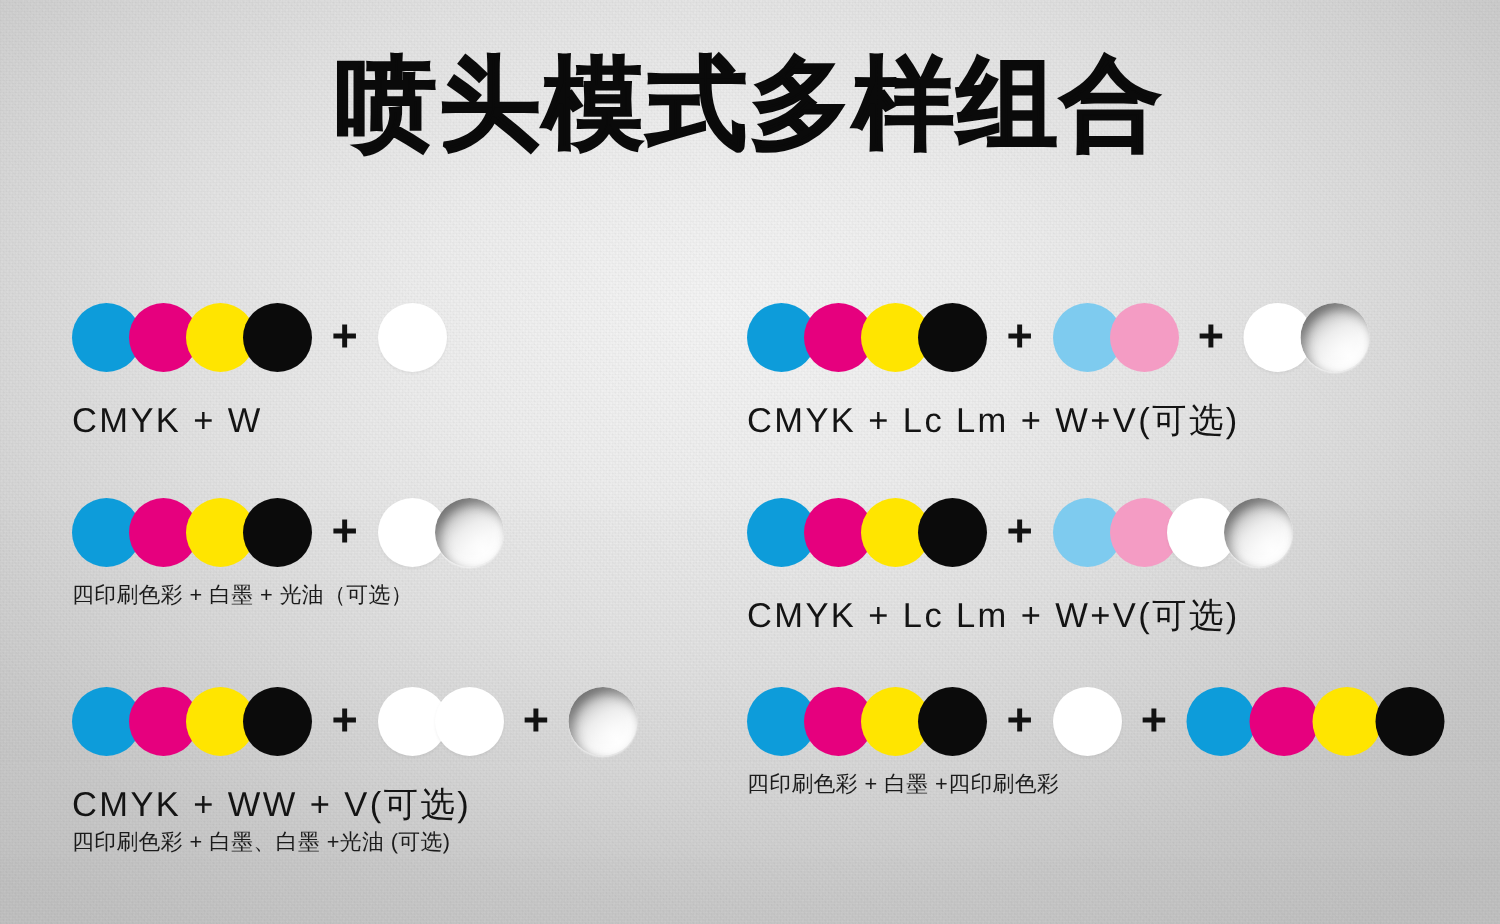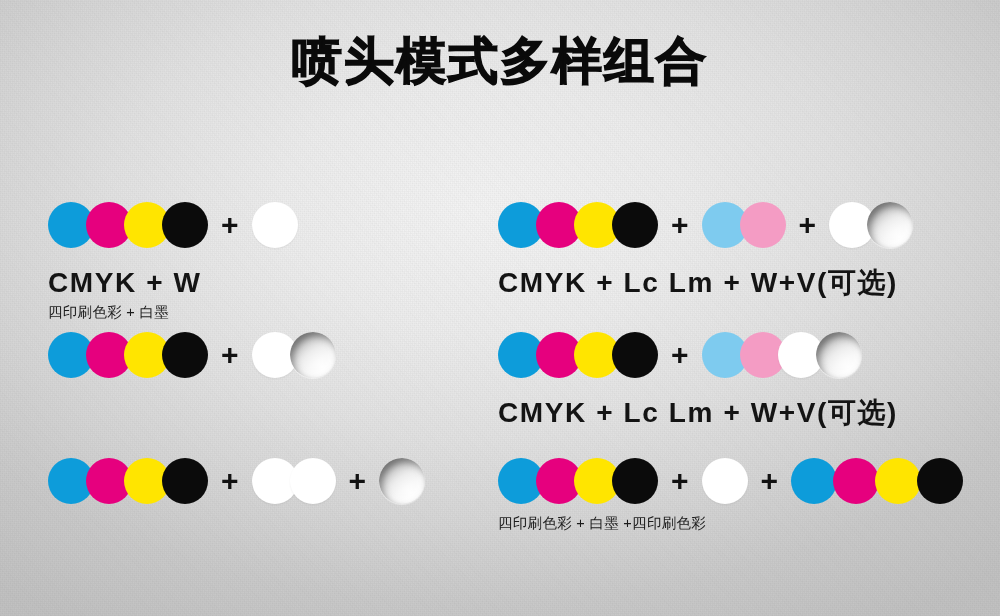--- a/index.html
+++ b/index.html
@@ -43,21 +43,21 @@
       repeating-linear-gradient(117deg, rgba(0,0,0,.014) 0 2px, rgba(255,255,255,.016) 2px 3px);
   }
 
   
   #title {
     position: absolute;
     left: 0;
     top: 36px;
     width: 1000px;
     text-align: center;
-    font-size: 50px;
+    font-size: 67px;
     line-height: 1;
     font-weight: 900;
     color: #0a0a0a;
     letter-spacing: 2px;
     font-family: "DejaVu Sans", "Liberation Sans", sans-serif;
     -webkit-text-stroke: 1.4px #0a0a0a;
     white-space: nowrap;
   }
 
   
@@ -121,22 +121,22 @@
     font-weight: 700;
     color: #121212;
     line-height: 1;
     padding: 0 13px;
     font-family: "Liberation Sans", sans-serif;
     user-select: none;
   }
 
   .label {
     margin-top: 14px;
-    font-size: 28px;
-    font-weight: 700;
+    font-size: 23px;
+    font-weight: 400;
     color: #141414;
     letter-spacing: 1.6px;
     line-height: 1.1;
     white-space: nowrap;
     font-family: "Liberation Sans", "DejaVu Sans", sans-serif;
   }
 
   .sub {
     margin-top: 5px;
     font-size: 14.5px;
@@ -165,55 +165,57 @@
             <span class="dot m"></span>
             <span class="dot y"></span>
             <span class="dot k"></span>
           </span>
           <span class="plus">+</span>
           <span class="group">
             <span class="dot w"></span>
           </span>
         </div>
         <div class="label">CMYK + W</div>
-        <div class="sub">四印刷色彩 + 白墨</div>
       </div>
       <div class="block col-left row-2">
         <div class="dots">
           <span class="group">
             <span class="dot c"></span>
             <span class="dot m"></span>
             <span class="dot y"></span>
             <span class="dot k"></span>
           </span>
           <span class="plus">+</span>
           <span class="group">
             <span class="dot w"></span>
             <span class="dot v"></span>
           </span>
         </div>
+        <div class="sub">四印刷色彩 + 白墨 + 光油（可选）</div>
       </div>
       <div class="block col-left row-3">
         <div class="dots">
           <span class="group">
             <span class="dot c"></span>
             <span class="dot m"></span>
             <span class="dot y"></span>
             <span class="dot k"></span>
           </span>
           <span class="plus">+</span>
           <span class="group">
             <span class="dot w"></span>
             <span class="dot w"></span>
           </span>
           <span class="plus">+</span>
           <span class="group">
             <span class="dot v"></span>
           </span>
         </div>
+        <div class="label">CMYK + WW + V(可选)</div>
+        <div class="sub">四印刷色彩 + 白墨、白墨 +光油 (可选)</div>
       </div>
       <div class="block col-right row-1">
         <div class="dots">
           <span class="group">
             <span class="dot c"></span>
             <span class="dot m"></span>
             <span class="dot y"></span>
             <span class="dot k"></span>
           </span>
           <span class="plus">+</span>

